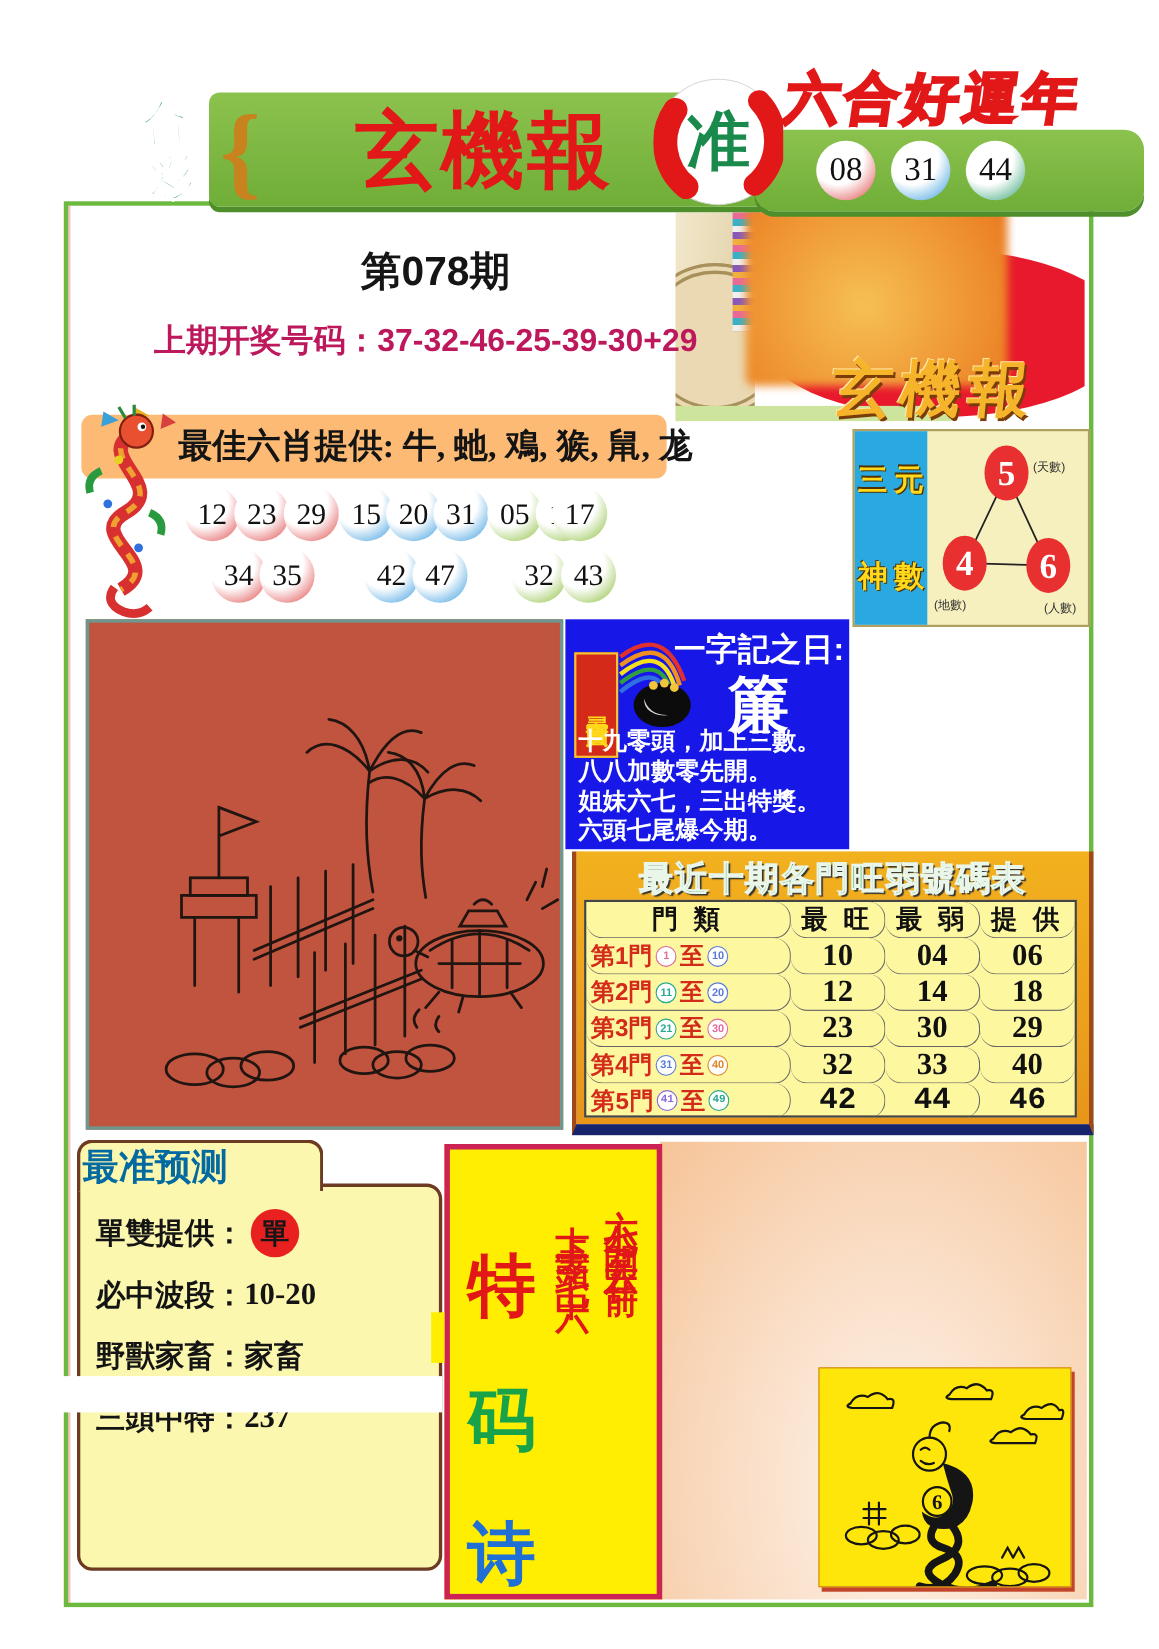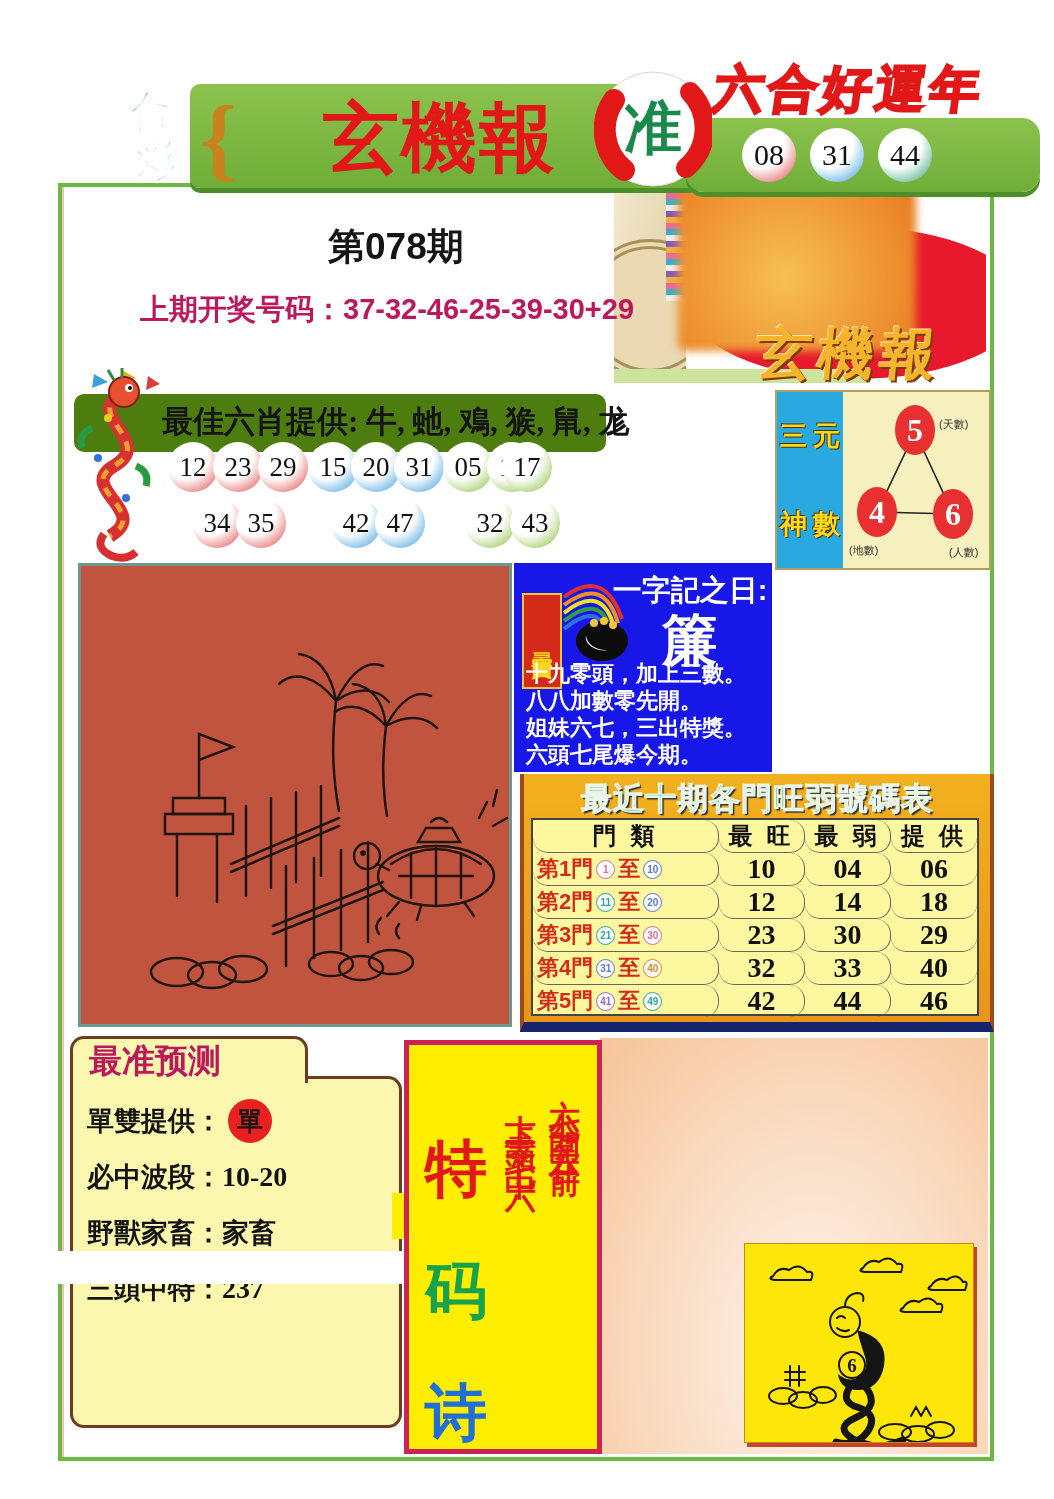--- a/index.html
+++ b/index.html
@@ -57,21 +57,21 @@
   #photo-greenbar{position:absolute;left:0;top:176px;width:256px;height:14px;background:#cde49c;}
   #photo-title{position:absolute;left:142px;top:124px;font-size:56px;font-weight:900;letter-spacing:6px;
        font-family:"Liberation Serif",serif;color:#f6b42a;transform:skewX(-6deg);
        text-shadow:2px 2px 0 #7a3c08,-1px -1px 0 #ffe9a8;}
 
   
   #issue-no{left:328px;top:222px;font-size:37px;font-weight:bold;color:#151515;z-index:2;}
   #last-draw{left:102px;top:290px;font-size:29px;font-weight:bold;color:#be185d;z-index:2;margin-left:38px;}
 
   
-  #zodiac-strip{left:74px;top:394px;width:532px;height:58px;background:#4d7c0f;border-radius:10px;z-index:1;}
+  #zodiac-strip{left:74px;top:377px;width:532px;height:58px;background:#fdba74;border-radius:10px;z-index:1;}
   #zodiac-text{position:absolute;left:88px;top:7px;font-size:31px;font-weight:bold;color:#141414;
        font-family:"Liberation Serif",serif;white-space:nowrap;}
   #dragon{left:64px;top:366px;width:112px;height:196px;z-index:2;}
 
   .mb{width:50px;height:50px;font-size:27px;position:absolute;z-index:2;}
 
   
   #sanyuan{left:775px;top:390px;width:212px;height:176px;border:2px solid #b0a060;display:flex;z-index:2;background:#f6efbe;}
   #sy-left{width:66px;background:#2aa9e1;display:grid;grid-template-columns:1fr 1fr;grid-template-rows:1fr 1fr;}
   #sy-left span{display:flex;align-items:center;justify-content:center;font-size:27px;font-weight:900;color:#ffd91a;
@@ -93,35 +93,35 @@
   #riddle-poem{position:absolute;left:12px;top:97px;font-size:22px;line-height:27px;font-weight:bold;color:#fff;}
 
   
   #hot-table{left:520px;top:774px;width:466px;height:248px;background:linear-gradient(#f2b11e,#e8951a);
        border-left:4px solid #a04818;border-right:4px solid #a04818;border-bottom:10px solid #16246e;z-index:2;}
   #ht-title{position:absolute;left:0;top:4px;width:100%;text-align:center;font-size:31px;font-weight:900;
        color:#18923c;letter-spacing:1px;-webkit-text-stroke:1px #eaf6ea;text-shadow:2px 2px 1px #333;}
   #ht-grid{position:absolute;left:7px;top:44px;width:444px;height:194px;background:#fdf7a0;border:2px solid #444;
        display:grid;grid-template-columns:186px 86px 86px 86px;grid-template-rows:repeat(6,1fr);}
   .htc{border-right:1.5px solid #666;border-bottom:1.5px solid #666;display:flex;align-items:center;justify-content:center;border-radius:15px;}
-  .htc.last{border-right:none;} .htc.bot{border-bottom:none;}
+  .htc.last{border-right:none;} .htc.bot{border-bottom:none;font-family:Liberation Mono, monospace;}
   .ht-head{font-size:24px;font-weight:bold;letter-spacing:4px;color:#111;font-family:"Liberation Serif",serif;}
   .ht-val{font-size:28px;font-weight:bold;color:#111;font-family:"Liberation Serif",serif;}
   .door-cell{justify-content:flex-start;padding-left:4px;gap:3px;}
   .door-name,.zhi{color:#d42a1a;font-weight:900;font-size:22px;}
   .circ{width:17px;height:17px;border-radius:50%;font-size:10px;font-weight:bold;display:flex;
         align-items:center;justify-content:center;background:#fff;}
   .c-pink{border:1.5px solid #e06a9a;color:#e06a9a;} .c-blue{border:1.5px solid #5a7ad8;color:#5a7ad8;}
   .c-teal{border:1.5px solid #2aa890;color:#2aa890;} .c-org{border:1.5px solid #e0862a;color:#e0862a;}
   .c-pur{border:1.5px solid #8a6ad8;color:#8a6ad8;}
 
   
   #predict-tab{left:70px;top:1036px;width:216px;height:44px;background:#fbf7ae;border:3px solid #6d3a22;
-       border-bottom:none;border-radius:14px 14px 0 0;z-index:3;display:flex;align-items:center;padding-left:16px;
-       font-size:33px;font-weight:900;color:#be185d;}
+       border-bottom:none;border-radius:14px 14px 0 0;z-index:3;display:flex;align-items:center;padding-left:2px;
+       font-size:33px;font-weight:900;color:#0369a1;}
   #predict-box{left:70px;top:1076px;width:332px;height:352px;background:#fbf7ae;border:3px solid #6d3a22;
        border-radius:0 14px 14px 14px;z-index:2;padding:14px 0 0 14px;box-sizing:border-box;}
   .p-line{height:56px;display:flex;align-items:center;font-size:27px;font-weight:bold;color:#141414;}
   .p-val{font-family:"Liberation Serif",serif;font-size:28px;}
   #odd-circle{width:44px;height:44px;border-radius:50%;background:#e82020;display:flex;align-items:center;
        justify-content:center;font-size:26px;font-weight:900;color:#161616;margin-left:6px;}
 
   
   #white-strip{left:0;top:1251px;width:402px;height:33px;background:#fff;z-index:5;}
 

